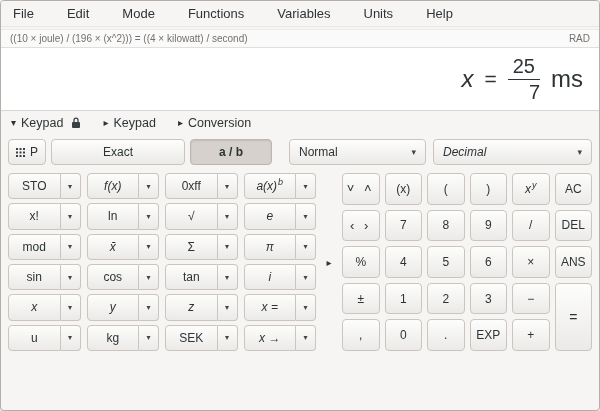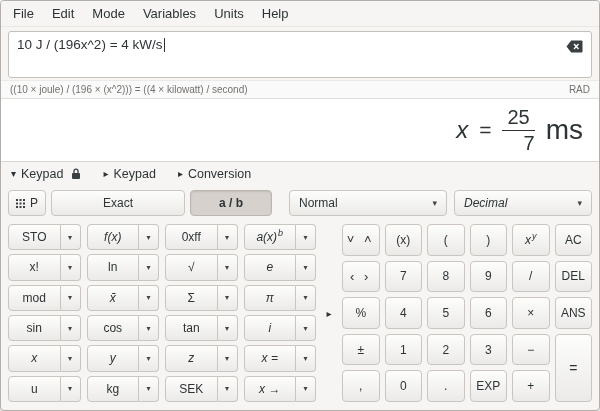--- a/index.html
+++ b/index.html
@@ -5,21 +5,21 @@
   * { box-sizing: border-box; margin: 0; padding: 0; }
   body { margin: 0; background: #ffffff; }
   .window {
     width: 600px; height: 411px;
     border: 1px solid #b3aea9; border-radius: 4px; overflow: hidden;
     font-family: "Liberation Sans", "DejaVu Sans", sans-serif;
     color: #2e3436; background: #f6f5f4;
     box-shadow: 0 2px 10px rgba(0,0,0,.25);
   }
   
-  .menubar { height: 26px; display: flex; align-items: center; gap: 2px; padding: 9px 4px;
+  .menubar { height: 26px; display: flex; align-items: center; gap: 17px; padding: 9px 4px;
              background: #f6f5f4; border-bottom: 1px solid #e9e7e4; }
   .menu-item { padding: 3px 8px; font-size: 13px; border-radius: 3px; cursor: default; }
   
   .input-wrap { margin: 4px 7px 0; height: 47px; background: #fff; border: 1px solid #c6c0ba;
                 border-radius: 3px; position: relative; padding: 5px 28px 5px 8px; font-size: 13.5px; }
   .caret { display: inline-block; width: 1px; height: 14px; background: #2e3436;
            vertical-align: text-bottom; margin-left: 1px; }
   .clear-icon { position: absolute; right: 8px; top: 8px; width: 17px; height: 13px; cursor: pointer; }
   
   .parsebar { height: 19px; margin-top: 2px; display: flex; align-items: center;
@@ -28,21 +28,21 @@
   
   .resultarea { height: 63px; background: #fff; border-bottom: 1px solid #d9d5d0;
                 display: flex; align-items: center; justify-content: flex-end;
                 padding-right: 16px; gap: 11px; }
   .res-x { font-size: 24px; font-style: italic; }
   .res-eq { font-size: 21px; }
   .frac { display: inline-flex; flex-direction: column; align-items: flex-end;
           font-size: 20px; line-height: 1.12; }
   .frac .num { border-bottom: 1.5px solid #2e3436; padding: 0 5px 1px; }
   .frac .den { padding-top: 1px; }
-  .res-unit { font-size: 28px; }
+  .res-unit { font-size: 24px; }
   
   .tabbar { height: 23px; display: flex; align-items: center; padding: 0 10px; gap: 6px;
             font-size: 12.5px; }
   .tab { display: inline-flex; align-items: center; gap: 5px; cursor: pointer; }
   .tri { font-size: 10px; }
   .tab-gap { margin-left: 16px; }
   .lockwrap { display: inline-flex; align-items: center; margin-left: 2px; cursor: pointer; }
   
   .kbtn { background: linear-gradient(to bottom, #fdfdfc, #ebeae8);
           border: 1px solid #cbc5bf; border-radius: 4px; font-size: 12px; color: #2e3436;
@@ -50,21 +50,21 @@
           font-family: inherit; cursor: pointer; }
   
   .toolrow { display: flex; padding: 5px 7px 4px; gap: 5px; }
   .toolrow .kbtn { height: 26px; }
   .btn-p { width: 38px; gap: 5px; }
   .btn-exact { width: 134px; text-align: right; }
   .btn-ab { width: 82px; background: #d6d1cc; border-color: #bcb6b0;
             box-shadow: inset 0 1px 2px rgba(0,0,0,.1); font-weight: bold; }
   .combo { justify-content: space-between; padding: 0 9px; }
   .combo .dd { font-size: 9px; color: #454545; }
-  .combo-normal { width: 158px; margin-left: 12px; }
+  .combo-normal { width: 137px; margin-left: 12px; }
   .combo-decimal { flex: 1; margin-left: 2px; font-style: italic; }
   
   .keypads { display: flex; padding: 4px 7px 9px; gap: 6px; height: 191px; align-items: stretch; }
   .left-keypad { width: 308px; display: grid; grid-template-columns: repeat(4, 1fr);
                  grid-auto-rows: 1fr; gap: 4px 6px; }
   .split { display: flex; }
   .sb-main { flex: 1; border-radius: 4px 0 0 4px; }
   .sb-arrow { width: 20px; border-radius: 0 4px 4px 0; border-left: none; font-size: 8px; color: #454545; }
   .expander { width: 14px; display: flex; align-items: center; justify-content: center;
               font-size: 10px; color: #2e3436; cursor: pointer; }
@@ -78,34 +78,26 @@
 </style>
 </head>
 <body>
 
 <div class="window">
 
   <div class="menubar">
     <span class="menu-item">File</span>
     <span class="menu-item">Edit</span>
     <span class="menu-item">Mode</span>
+    <span class="menu-item">Functions</span>
     <span class="menu-item">Variables</span>
     <span class="menu-item">Units</span>
     <span class="menu-item">Help</span>
   </div>
 
-  <div class="input-wrap">
-    <span>10 J / (196x^2) = 4 kW/s</span><span class="caret"></span>
-    <span class="clear-icon">
-      <svg width="17" height="13" viewBox="0 0 17 13">
-        <path d="M5.2 0.5 H15.5 Q16.5 0.5 16.5 1.5 V11.5 Q16.5 12.5 15.5 12.5 H5.2 L0.5 6.5 Z" fill="#3a3f42"></path>
-        <path d="M8 4 L12.5 9 M12.5 4 L8 9" stroke="#ffffff" stroke-width="1.3"></path>
-      </svg>
-    </span>
-  </div>
 
   <div class="parsebar">
     <span>((10 × joule) / (196 × (x^2))) = ((4 × kilowatt) / second)</span>
     <span>RAD</span>
   </div>
 
   <div class="resultarea">
     <span class="res-x">x</span>
     <span class="res-eq">=</span>
     <span class="frac">

